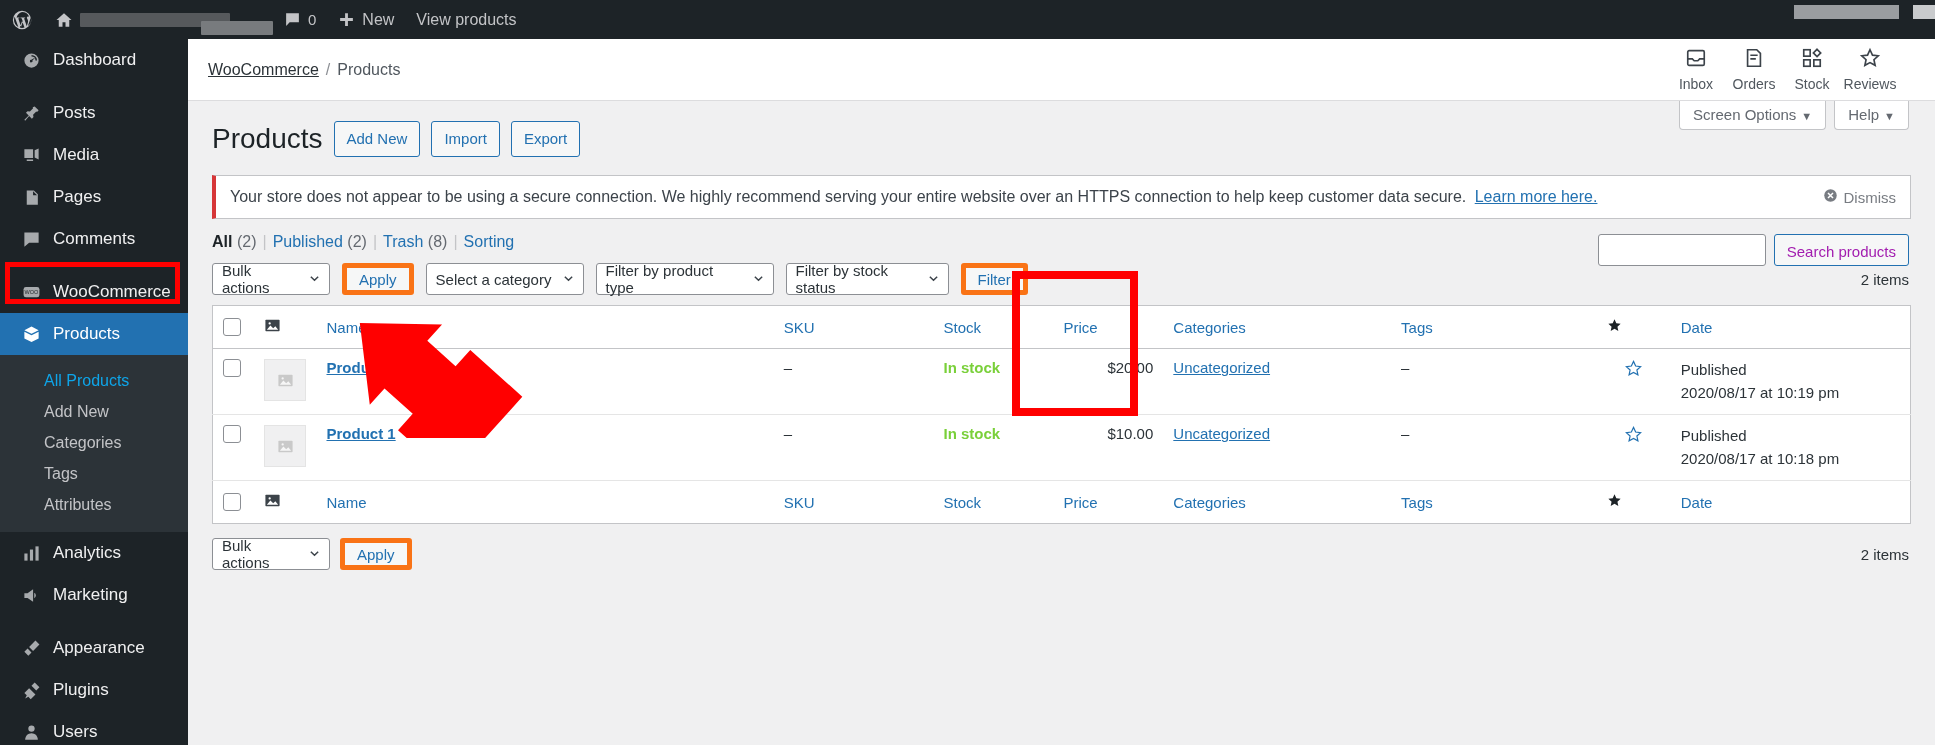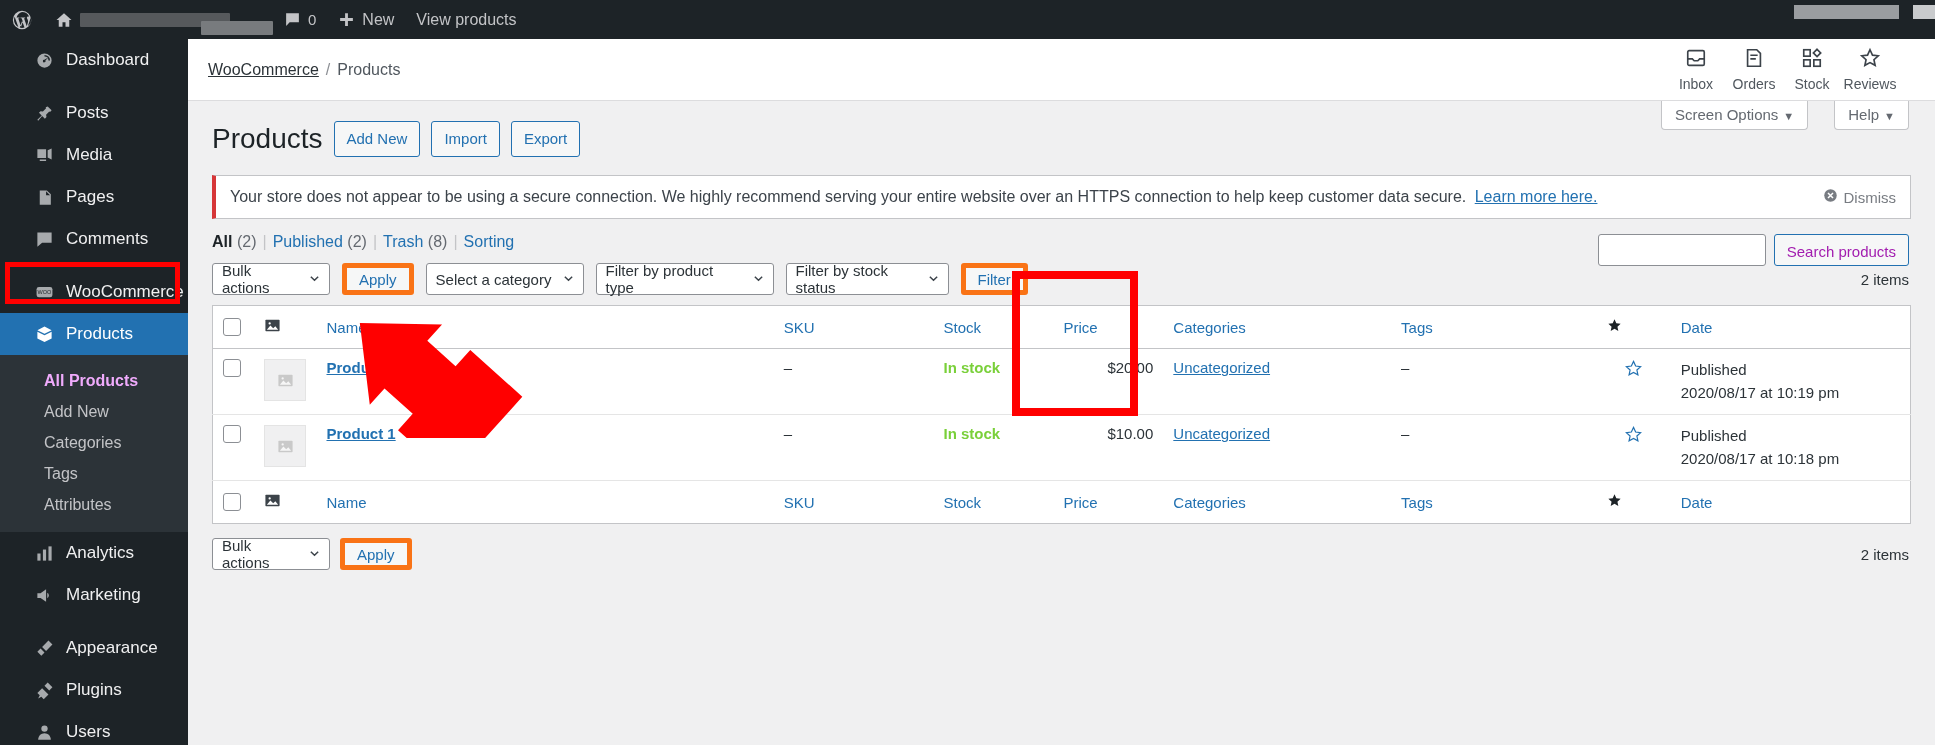--- a/index.html
+++ b/index.html
@@ -27,32 +27,32 @@
   .ab-right-block2 { position:absolute; right: 0px; top: 5px; width: 22px; height: 14px; background: #c9cbcd; }
 
   
   #sidebar {
     position: absolute; top: 39px; left: 0; width: 188px; height: 706px;
     background: #1d2327; color: #f0f0f1; z-index: 50;
     font-size: 17px;
   }
   .menu-item {
     display: flex; align-items: center; gap: 11px;
-    height: 42px; padding-left: 34px; color: #f0f0f1;
+    height: 42px; padding-left: 21px; color: #f0f0f1;
     position: relative;
   }
   .menu-item .mi-icon { width: 21px; height: 21px; display:flex; align-items:center; justify-content:center; color: #a7aaad; flex: 0 0 21px;}
   .menu-item.current { background: #2271b1; color: #fff; }
   .menu-item.current .mi-icon { color: #fff; }
   .menu-gap { height: 11px; }
   .submenu { background: #2c3338; padding: 10px 0 12px 0; }
   .submenu .sub-item {
     display: block; padding: 5px 0 5px 44px; color: #c3c4c7; font-size: 16px; line-height: 21px;
   }
-  .submenu .sub-item.current { color: #f0abfc; font-weight: bold; }
+  .submenu .sub-item.current { color: #0ea5e9; font-weight: normal; }
 
   
   #main { position: absolute; top: 39px; left: 188px; width: 1747px; height: 706px; background: #f0f0f1; }
 
   
   #wc-header {
     background: #fff; height: 62px; border-bottom: 1px solid #dcdcde;
     display: flex; align-items: center; justify-content: space-between;
     padding: 0 30px 0 20px;
   }
@@ -65,21 +65,21 @@
 
   
   .title-row { display: flex; align-items: center; gap: 11px; padding: 20px 0 0 24px; }
   h1.page-title { font-size: 28px; font-weight: 400; color: #1d2327; line-height: 1.3; }
   .page-title-action {
     font-size: 15px; color: #2271b1; background: #f6f7f7;
     border: 1px solid #2271b1; border-radius: 3px; padding: 4px 12px; line-height: 1.7;
   }
 
   
-  .screen-meta { position: absolute; right: 26px; top: 0px; display: flex; gap: 26px; }
+  .screen-meta { position: absolute; right: 26px; top: 0px; display: flex; gap: 8px; }
   .screen-meta-tab {
     background: #fff; border: 1px solid #c3c4c7; border-top: none;
     border-radius: 0 0 4px 4px; padding: 5px 13px 6px 13px;
     font-size: 15px; color: #646970;
   }
   .screen-meta-tab .caret { font-size: 11px; margin-left: 5px; }
 
   
   .notice {
     margin: 18px 24px 0 24px; background: #fff; border-left: 4px solid #d63638;

